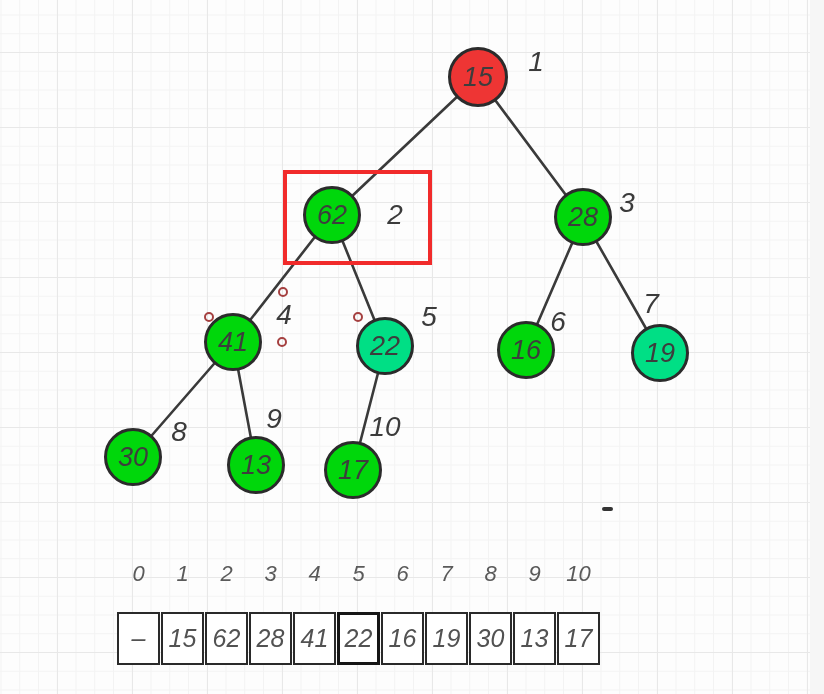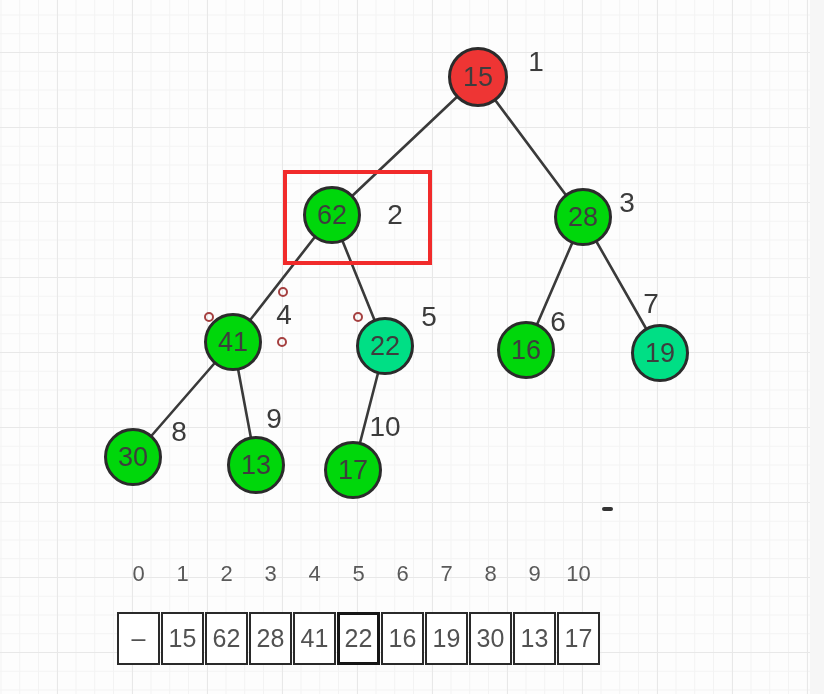--- a/index.html
+++ b/index.html
@@ -13,20 +13,21 @@
     height: 694px;
     overflow: hidden;
     background-color: #fdfdfd;
     background-image:
       linear-gradient(to right, #e8e8e8 1px, transparent 1px),
       linear-gradient(to bottom, #e8e8e8 1px, transparent 1px),
       linear-gradient(to right, #f3f3f3 1px, transparent 1px),
       linear-gradient(to bottom, #f3f3f3 1px, transparent 1px);
     background-size: 75px 75px, 75px 75px, 18.75px 18.75px, 18.75px 18.75px;
     background-position: 57px 52px, 57px 52px, 0.5px 14.5px, 0.5px 14.5px;
+    font-style: italic;
   }
   .right-gutter {
     position: absolute; top: 0; right: 0; width: 14px; height: 100%;
     background: #f6f6f6; z-index: 1;
   }
   svg.edges { position: absolute; left: 0; top: 0; z-index: 2; }
   svg.edges line { stroke: #3a3a3a; stroke-width: 2.6; stroke-linecap: round; }
 
   .selection-rect {
     position: absolute; z-index: 3;

